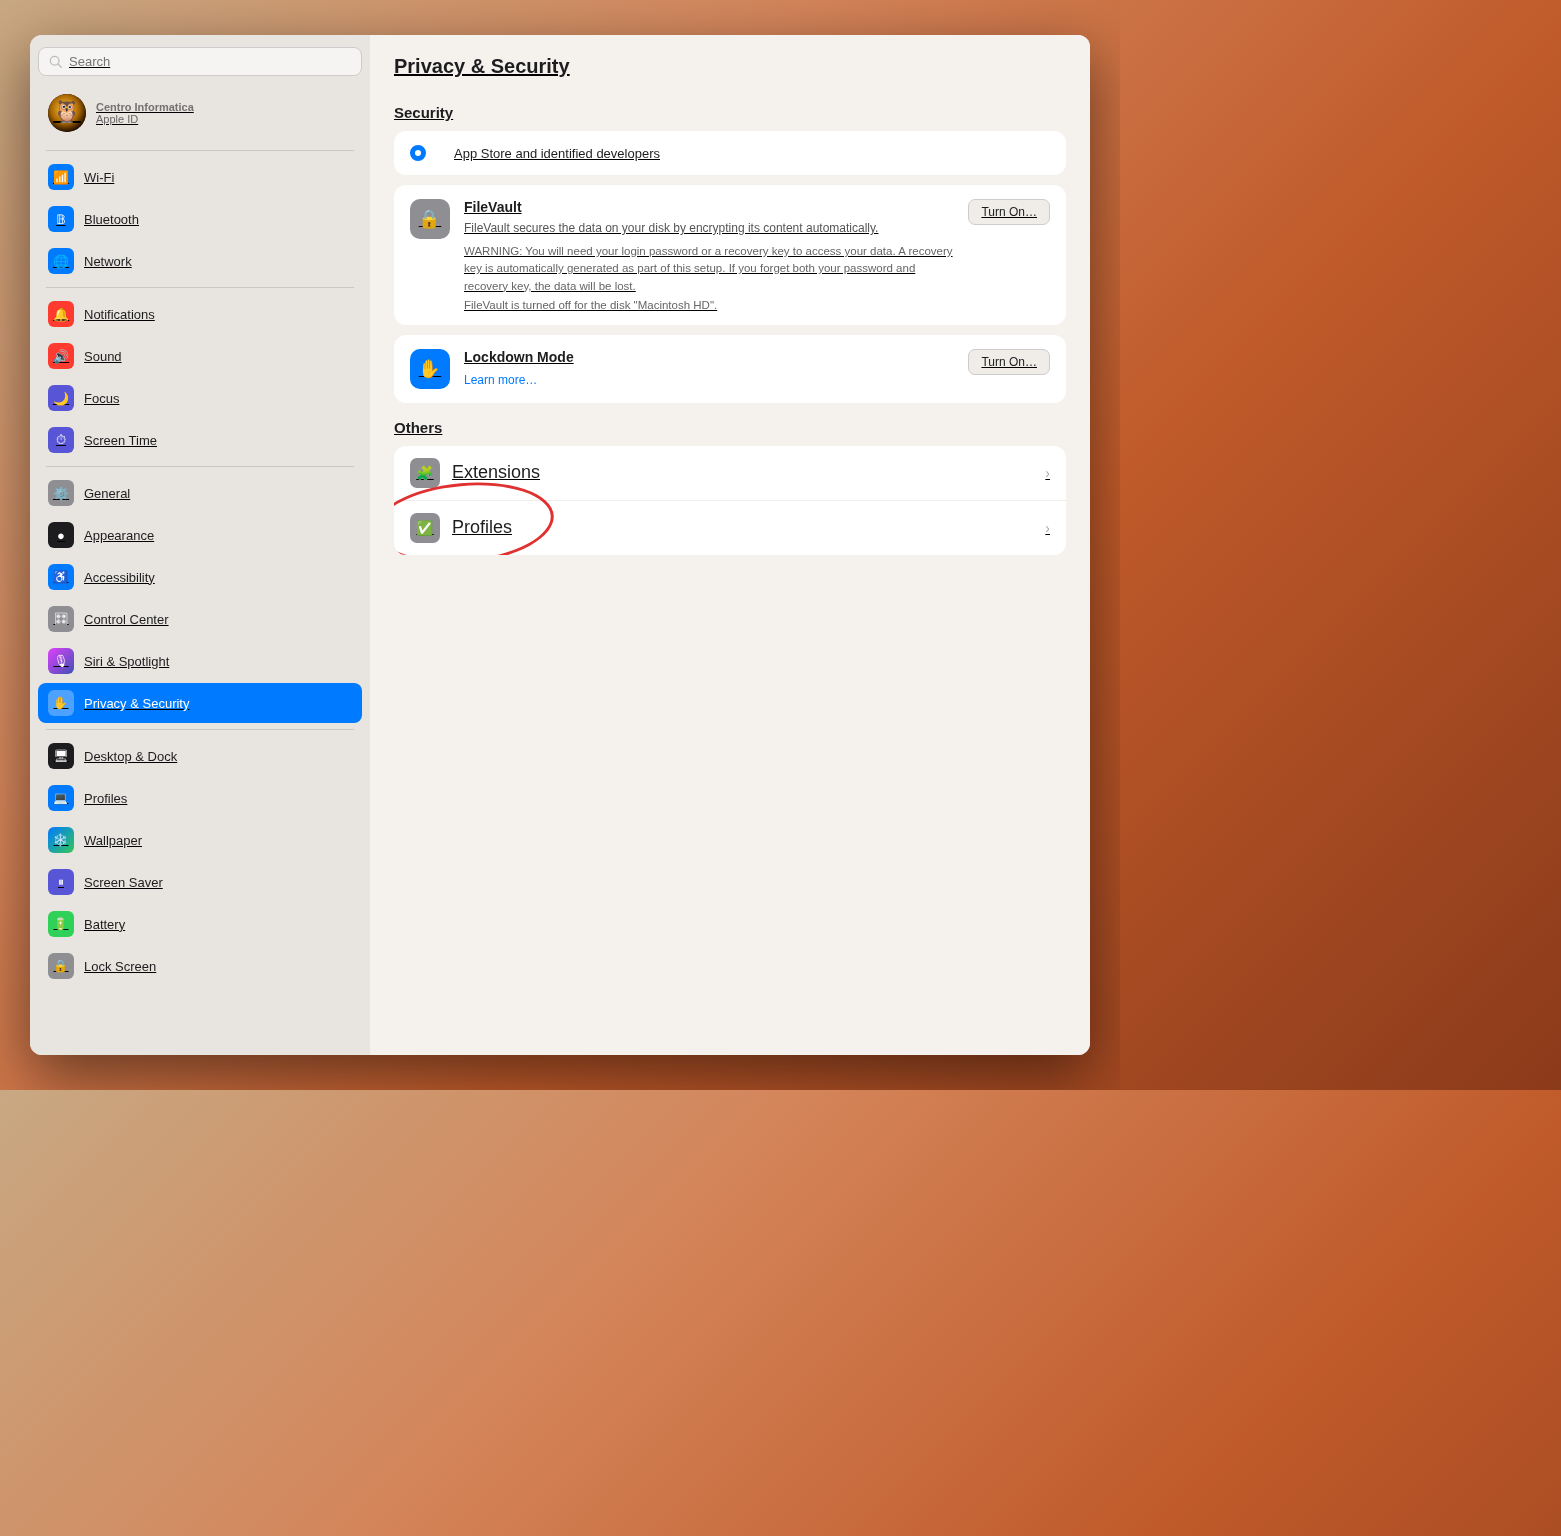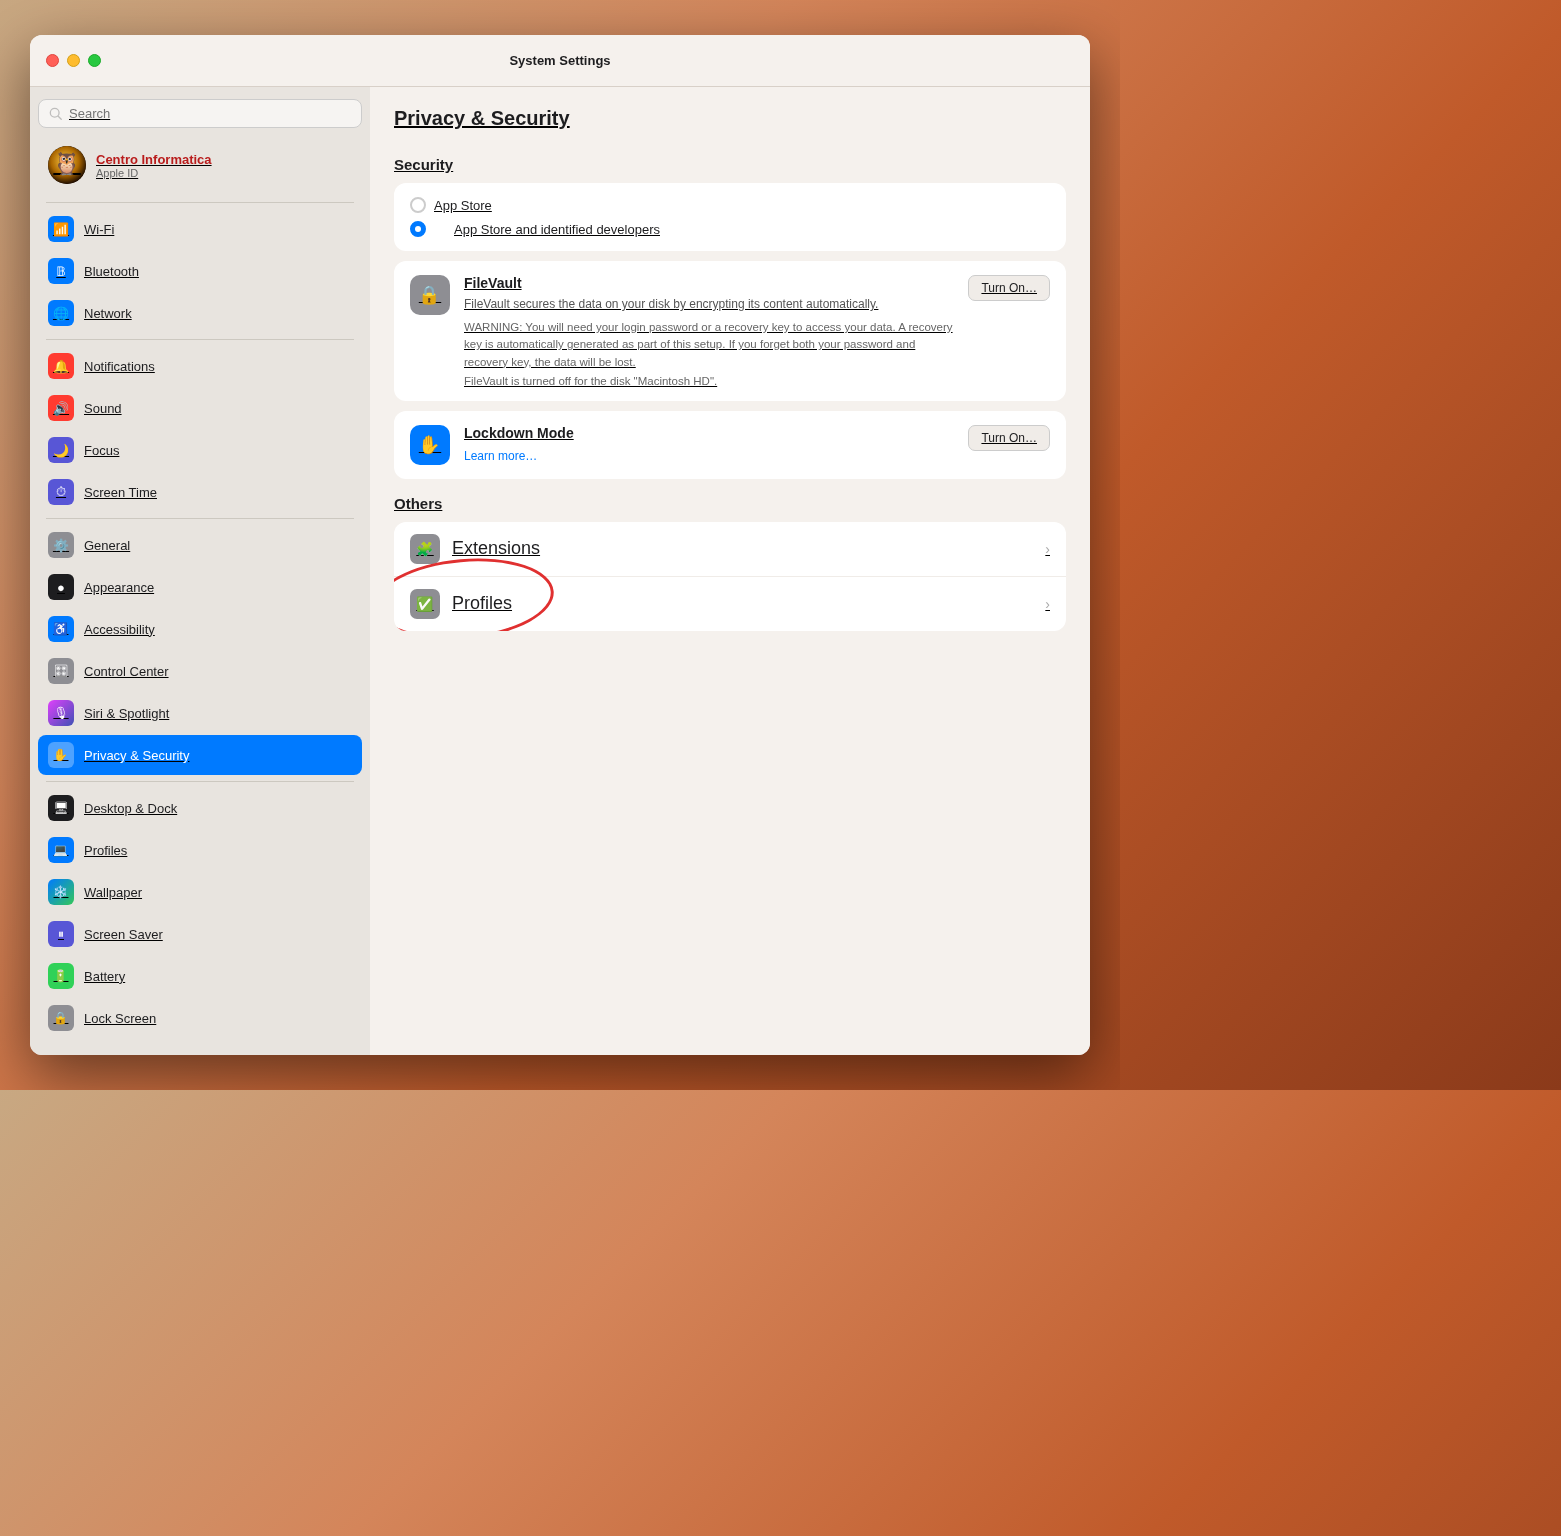--- a/index.html
+++ b/index.html
@@ -130,23 +130,23 @@
       overflow: hidden;
       flex-shrink: 0;
     }
 
     .user-info {
       display: flex;
       flex-direction: column;
     }
 
     .user-name {
-      font-size: 13px;
+      font-size: 11px;
       font-weight: 600;
-      color: #b91c1c;
+      color: #737373;
     }
 
     .user-subtitle {
       font-size: 11px;
       color: #666;
     }
 
     .divider {
       height: 1px;
       background: #ccc8c0;
@@ -456,28 +456,20 @@
     .icon-displays { background: #007aff; }
     .icon-screensaver { background: #5856d6; }
     .icon-battery { background: #30d158; }
     .icon-lock { background: #8e8e93; }
   </style>
 </head>
 <body>
 
 <div class="window">
 
-  <div class="titlebar">
-    <div class="traffic-lights">
-      <div class="traffic-light close"></div>
-      <div class="traffic-light minimize"></div>
-      <div class="traffic-light maximize"></div>
-    </div>
-    <span class="titlebar-title">System Settings</span>
-  </div>
 
   <div class="main-content">
 
     <div class="sidebar">
 
       <div class="search-box">
         <svg class="search-icon-svg" viewBox="0 0 16 16" fill="none">
           <circle cx="6.5" cy="6.5" r="5" stroke="#888" stroke-width="1.5"></circle>
           <line x1="10.5" y1="10.5" x2="14" y2="14" stroke="#888" stroke-width="1.5" stroke-linecap="round"></line>
         </svg>
@@ -642,24 +634,20 @@
       <div class="detail-header">
         <h1 class="detail-title">Privacy &amp; Security</h1>
       </div>
 
       <div class="detail-scroll">
 
         <div class="section-label">Security</div>
 
         <div class="card">
           <div class="radio-group">
-            <div class="radio-option">
-              <div class="radio-circle"></div>
-              <span class="radio-text">App Store</span>
-            </div>
             <div class="radio-option">
               <div class="radio-circle checked"></div>
               <span class="radio-text">App Store and identified developers</span>
             </div>
           </div>
         </div>
 
         <div class="feature-card">
           <div class="feature-icon gray">
             <span style="color:white;font-size:18px;">🔒</span>

